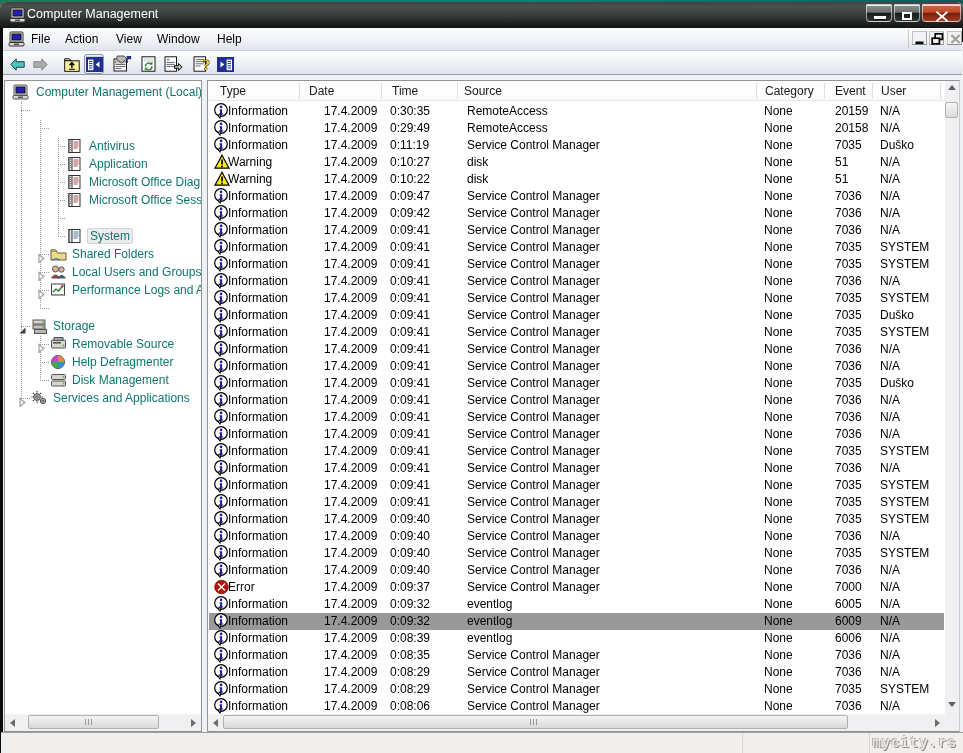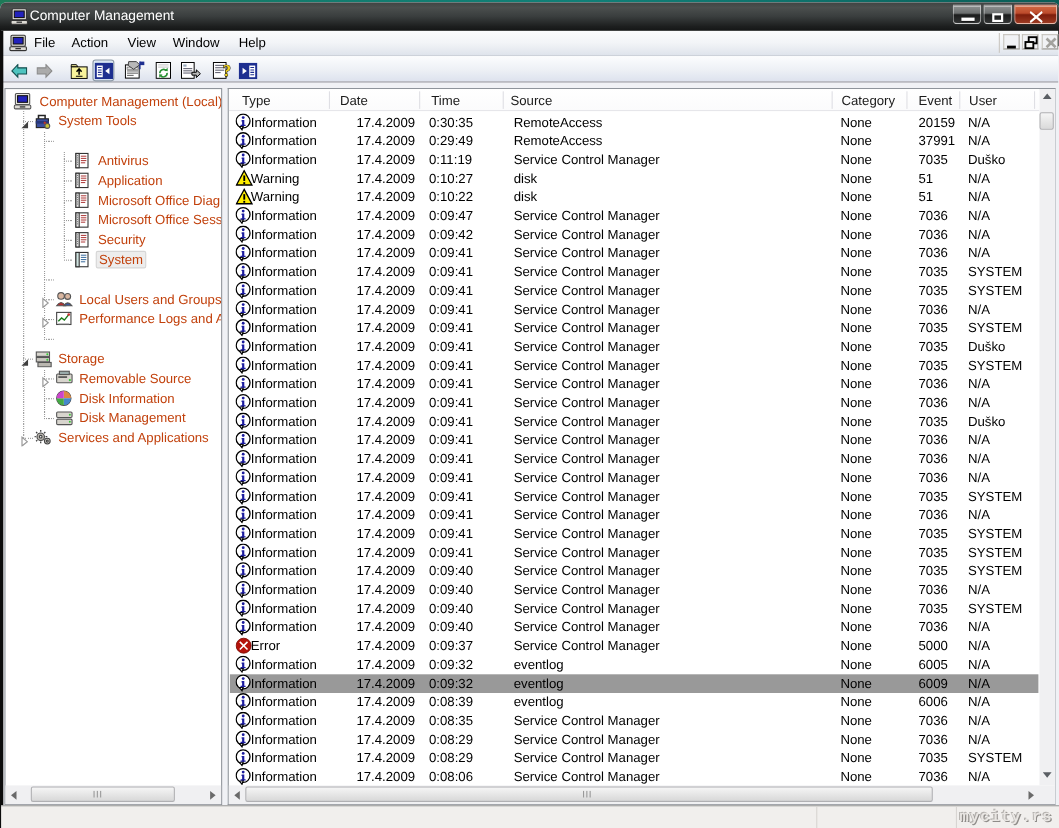--- a/index.html
+++ b/index.html
@@ -28,21 +28,21 @@
 #toolbar { position:absolute; left:1px; top:49px; width:961px; height:24px;
   background:linear-gradient(180deg,#fcfdfe 0%,#edf0f5 55%,#dde2ee 100%); border-bottom:1px solid #9a9aa2; }
 .tbi { position:absolute; width:19px; height:17px; }
 .tbi.pressed { border:1px solid #8d99a6; background:#ccdcee; border-radius:3px; padding:2px 1px 0 1px; width:20px; height:20px; box-shadow:inset 0 0 0 1px #e6eef6; }
 
 #tree { position:absolute; left:4px; top:78px; width:198px; height:652px; background:#fff; border:1px solid #8f949b; }
 #treeview { position:absolute; left:0; top:0; width:196px; height:633px; overflow:hidden; }
 .tr { position:absolute; left:0; height:18px; width:300px; }
 .texp { position:absolute; top:4px; }
 .tic { position:absolute; top:1px; }
-.ttx { position:absolute; top:2px; font-size:12px; white-space:nowrap; color:#c2410c; padding:0 2px; }
+.ttx { position:absolute; top:2px; font-size:12px; white-space:nowrap; color:#0f766e; padding:0 2px; }
 .tsel { background:#ededed; border:1px solid #d5d5d5; border-radius:2px; top:1px; }
 .vdot { position:absolute; width:1px; background-image:repeating-linear-gradient(180deg,#999 0,#999 1px,transparent 1px,transparent 2px); }
 .hdot { position:absolute; height:1px; background-image:repeating-linear-gradient(90deg,#999 0,#999 1px,transparent 1px,transparent 2px); }
 #list { position:absolute; left:207px; top:78px; width:753px; height:652px; background:#fff; border:1px solid #8f949b; border-right-color:#c9ccd1; }
 
 #lhead { position:absolute; left:0px; top:0px; width:737px; height:20px; background:linear-gradient(180deg,#ffffff,#fbfbfc); border-bottom:1px solid #e6e6ea; }
 .hcell { position:absolute; top:3px; font-size:12px; color:#1a1a1a; }
 .hsep { position:absolute; top:2px; width:1px; height:16px; background:#dfdfe4; }
 
 .lr { position:absolute; left:1px; width:735px; height:17px; }
@@ -197,33 +197,20 @@
 <div class="hdot" style="left:16px;top:398px;width:9px"></div>
 <div class="tr" style="top:83px">
             <span class="tic" style="left:7px"><svg width="17" height="16" viewBox="0 0 17 16">
                 <rect x="2" y="1" width="13" height="10" rx="1" fill="#e7e5e0" stroke="#555"></rect>
                 <rect x="4" y="3" width="9" height="6" fill="#2222bb" stroke="#111"></rect>
                 <rect x="1" y="11.5" width="15" height="3.5" rx="1" fill="#dcdad4" stroke="#555"></rect>
                 <rect x="6" y="12.6" width="5" height="1.2" fill="#333"></rect>
               </svg></span>
             <span class="ttx" style="left:29px">Computer Management (Local)</span>
           </div>
-<div class="tr" style="top:101px">
-            <span class="texp" style="left:12px"><svg width="10" height="10" viewBox="0 0 10 10">
-                <polygon points="8.5,2.5 8.5,8.5 2.5,8.5" fill="#404040"></polygon>
-              </svg></span>
-            <span class="tic" style="left:26px"><svg width="16" height="16" viewBox="0 0 16 16">
-                <rect x="2" y="6" width="11" height="8" fill="#3a4e9d" stroke="#222"></rect>
-                <path d="M4 6 L4 3 L10 3 L10 6" fill="none" stroke="#222" stroke-width="1.4"></path>
-                <rect x="1.5" y="8" width="12" height="2.4" fill="#26367a"></rect>
-                <path d="M9 9 l4 4" stroke="#b8352c" stroke-width="2"></path>
-                <circle cx="12" cy="12.5" r="2.2" fill="#c8c23a" stroke="#555"></circle>
-              </svg></span>
-            <span class="ttx" style="left:46px">System Tools</span>
-          </div>
 <div class="tr" style="top:155px">
             <span class="tic" style="left:62px"><svg width="15" height="16" viewBox="0 0 15 16">
                 <rect x="2" y="1.5" width="11" height="13" fill="#fff" stroke="#333"></rect>
                 <rect x="2" y="1.5" width="3" height="13" fill="#e8e8e8" stroke="#333"></rect>
                 <path d="M6.5 4h5M6.5 6h5M6.5 8h5M6.5 10h4" stroke="#a33" stroke-width="0.9"></path>
                 <path d="M3.5 3v10" stroke="#666" stroke-width="0.8" stroke-dasharray="1 1"></path>
               </svg></span>
             <span class="ttx" style="left:82px">Application</span>
           </div>
 <div class="tr" style="top:137px">
@@ -246,36 +233,38 @@
           </div>
 <div class="tr" style="top:191px">
             <span class="tic" style="left:62px"><svg width="15" height="16" viewBox="0 0 15 16">
                 <rect x="2" y="1.5" width="11" height="13" fill="#fff" stroke="#333"></rect>
                 <rect x="2" y="1.5" width="3" height="13" fill="#e8e8e8" stroke="#333"></rect>
                 <path d="M6.5 4h5M6.5 6h5M6.5 8h5M6.5 10h4" stroke="#a33" stroke-width="0.9"></path>
                 <path d="M3.5 3v10" stroke="#666" stroke-width="0.8" stroke-dasharray="1 1"></path>
               </svg></span>
             <span class="ttx" style="left:82px">Microsoft Office Sessions</span>
           </div>
-<div class="tr" style="top:209px">
-            <span class="tic" style="left:62px"><svg width="15" height="16" viewBox="0 0 15 16">
-                <rect x="2" y="1.5" width="11" height="13" fill="#fff" stroke="#333"></rect>
-                <rect x="2" y="1.5" width="3" height="13" fill="#e8e8e8" stroke="#333"></rect>
-                <path d="M6.5 4h5M6.5 6h5M6.5 8h5M6.5 10h4" stroke="#a33" stroke-width="0.9"></path>
-                <path d="M3.5 3v10" stroke="#666" stroke-width="0.8" stroke-dasharray="1 1"></path>
-              </svg></span>
-            <span class="ttx" style="left:82px">Security</span>
-          </div>
 <div class="tr" style="top:227px">
             <span class="tic" style="left:62px"><svg width="15" height="16" viewBox="0 0 15 16">
                 <rect x="2" y="1.5" width="11" height="13" fill="#fff" stroke="#333"></rect>
                 <rect x="2" y="1.5" width="3" height="13" fill="#cfe3e0" stroke="#333"></rect>
                 <path d="M6.5 4h5M6.5 6h5M6.5 8h5M6.5 10h4" stroke="#369" stroke-width="0.9"></path>
               </svg></span>
             <span class="ttx tsel" style="left:82px">System</span>
+          </div>
+<div class="tr" style="top:245px">
+            <span class="texp" style="left:31px"><svg width="10" height="10" viewBox="0 0 10 10">
+                <polygon points="3,1.5 7.8,5.5 3,9.5" fill="#fff" stroke="#9a9a9a" stroke-width="1.1"></polygon>
+              </svg></span>
+            <span class="tic" style="left:45px"><svg width="17" height="16" viewBox="0 0 17 16">
+                <path d="M1 5 h5 l1.5 2 H16 v7 H1 Z" fill="#e8da8f" stroke="#6b5d2e"></path>
+                <path d="M1 5 v-1.2 h4.5 l1 1.2" fill="#e8da8f" stroke="#6b5d2e"></path>
+                <path d="M2 14 q4 -3 8 0" fill="#7fb4d9" stroke="#33668c"></path>
+              </svg></span>
+            <span class="ttx" style="left:65px">Shared Folders</span>
           </div>
 <div class="tr" style="top:263px">
             <span class="texp" style="left:31px"><svg width="10" height="10" viewBox="0 0 10 10">
                 <polygon points="3,1.5 7.8,5.5 3,9.5" fill="#fff" stroke="#9a9a9a" stroke-width="1.1"></polygon>
               </svg></span>
             <span class="tic" style="left:45px"><svg width="17" height="16" viewBox="0 0 17 16">
                 <circle cx="5.5" cy="5" r="3" fill="#d9b6a0" stroke="#555"></circle>
                 <path d="M1.5 14 q4 -6 8 0 Z" fill="#b03030" stroke="#555"></path>
                 <circle cx="11.5" cy="5.5" r="2.7" fill="#d9b6a0" stroke="#555"></circle>
                 <path d="M8 14 q3.5 -5.4 7.4 0 Z" fill="#3a57a0" stroke="#555"></path>
@@ -320,21 +309,21 @@
             <span class="ttx" style="left:65px">Removable Source</span>
           </div>
 <div class="tr" style="top:353px">
             <span class="tic" style="left:45px"><svg width="16" height="16" viewBox="0 0 16 16">
                 <circle cx="8" cy="8" r="6.5" fill="#fff" stroke="#444"></circle>
                 <path d="M8 1.5 A6.5 6.5 0 0 1 14.5 8 L8 8 Z" fill="#d84"></path>
                 <path d="M14.5 8 A6.5 6.5 0 0 1 8 14.5 L8 8 Z" fill="#48c"></path>
                 <path d="M8 14.5 A6.5 6.5 0 0 1 1.5 8 L8 8 Z" fill="#4a4"></path>
                 <path d="M1.5 8 A6.5 6.5 0 0 1 8 1.5 L8 8 Z" fill="#c4c"></path>
               </svg></span>
-            <span class="ttx" style="left:65px">Disk Information</span>
+            <span class="ttx" style="left:65px">Help Defragmenter</span>
           </div>
 <div class="tr" style="top:371px">
             <span class="tic" style="left:45px"><svg width="17" height="16" viewBox="0 0 17 16">
                 <rect x="1.5" y="2.5" width="14" height="5" rx="1" fill="#d8d5ce" stroke="#555"></rect>
                 <circle cx="13.5" cy="5" r="0.9" fill="#3c3"></circle>
                 <rect x="1.5" y="9" width="14" height="5" rx="1" fill="#d8d5ce" stroke="#555"></rect>
                 <circle cx="13.5" cy="11.5" r="0.9" fill="#3c3"></circle>
               </svg></span>
             <span class="ttx" style="left:65px">Disk Management</span>
           </div>
@@ -383,21 +372,21 @@
                 <ellipse cx="7" cy="7" rx="6.3" ry="6.3" fill="#fff" stroke="#000" stroke-width="1.2"></ellipse>
                 <path d="M3.8 12.2 L7.2 11.5 L6.0 15.0 Z" fill="#fff" stroke="#000" stroke-width="1.1"></path>
                 <circle cx="7.1" cy="3.9" r="1.3" fill="#1b1b9e"></circle>
                 <path d="M5.7 6.2 h2.4 v4.2 h1.2 v1.2 H4.7 v-1.2 h1.4 v-3 h-0.6 Z" fill="#1b1b9e"></path>
               </svg></span>
             <span class="c-type">Information</span>
             <span class="c-date">17.4.2009</span>
             <span class="c-time">0:29:49</span>
             <span class="c-src">RemoteAccess</span>
             <span class="c-cat">None</span>
-            <span class="c-ev">37991</span>
+            <span class="c-ev">20158</span>
             <span class="c-usr">N/A</span>
           </div>
 <div class="lr" style="top:137px">
             <span class="c-ic"><svg width="15" height="16" viewBox="0 0 15 16">
                 <ellipse cx="7" cy="7" rx="6.3" ry="6.3" fill="#fff" stroke="#000" stroke-width="1.2"></ellipse>
                 <path d="M3.8 12.2 L7.2 11.5 L6.0 15.0 Z" fill="#fff" stroke="#000" stroke-width="1.1"></path>
                 <circle cx="7.1" cy="3.9" r="1.3" fill="#1b1b9e"></circle>
                 <path d="M5.7 6.2 h2.4 v4.2 h1.2 v1.2 H4.7 v-1.2 h1.4 v-3 h-0.6 Z" fill="#1b1b9e"></path>
               </svg></span>
             <span class="c-type">Information</span>
@@ -784,21 +773,21 @@
 <div class="lr" style="top:579px">
             <span class="c-ic"><svg width="15" height="16" viewBox="0 0 15 16">
                 <circle cx="7.5" cy="8" r="6.8" fill="#b5120a" stroke="#7d0d05" stroke-width="0.8"></circle>
                 <path d="M4.5 5 L7.5 8 L10.5 5 L11.5 6 L8.5 9 L11.5 12 L10.5 13 L7.5 10 L4.5 13 L3.5 12 L6.5 9 L3.5 6 Z" fill="#fff" transform="translate(0,-1)"></path>
               </svg></span>
             <span class="c-type">Error</span>
             <span class="c-date">17.4.2009</span>
             <span class="c-time">0:09:37</span>
             <span class="c-src">Service Control Manager</span>
             <span class="c-cat">None</span>
-            <span class="c-ev">5000</span>
+            <span class="c-ev">7000</span>
             <span class="c-usr">N/A</span>
           </div>
 <div class="lr" style="top:596px">
             <span class="c-ic"><svg width="15" height="16" viewBox="0 0 15 16">
                 <ellipse cx="7" cy="7" rx="6.3" ry="6.3" fill="#fff" stroke="#000" stroke-width="1.2"></ellipse>
                 <path d="M3.8 12.2 L7.2 11.5 L6.0 15.0 Z" fill="#fff" stroke="#000" stroke-width="1.1"></path>
                 <circle cx="7.1" cy="3.9" r="1.3" fill="#1b1b9e"></circle>
                 <path d="M5.7 6.2 h2.4 v4.2 h1.2 v1.2 H4.7 v-1.2 h1.4 v-3 h-0.6 Z" fill="#1b1b9e"></path>
               </svg></span>
             <span class="c-type">Information</span>

